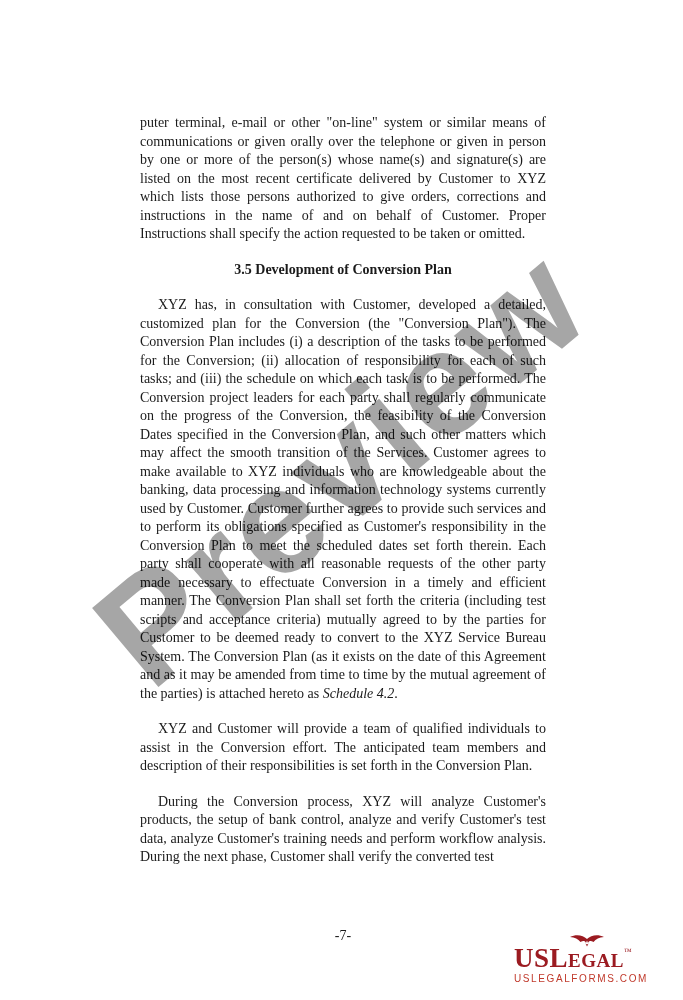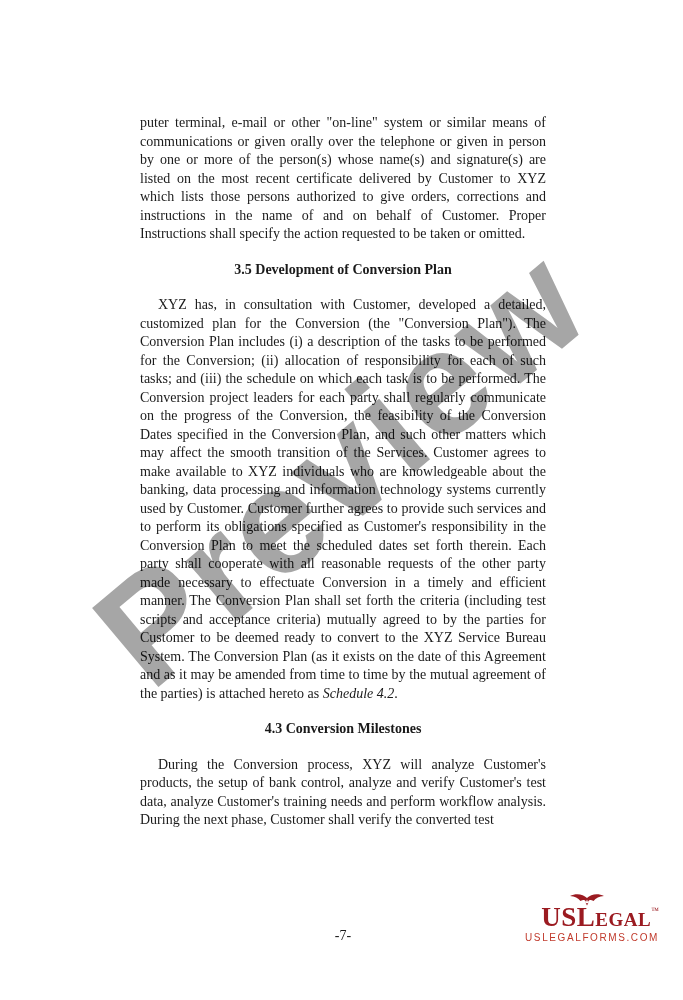--- a/index.html
+++ b/index.html
@@ -69,23 +69,23 @@
     left: 123px;
     top: 928px;
     width: 440px;
     text-align: center;
     font-size: 14px;
     z-index: 2;
   }
   .logo {
     position: absolute;
     right: 24px;
-    top: 893px;
+    top: 934px;
     width: 145px;
-    text-align: right;
+    text-align: left;
     z-index: 2;
   }
   .logo .eagle {
     display: block;
     margin: 0 auto -2px auto;
   }
   .logo .brand-line {
     white-space: nowrap;
   }
   .logo .brand {
@@ -121,22 +121,22 @@
   <div class="content">
 
     <p>puter terminal, e-mail or other "on-line" system or similar means of communications or given orally over the telephone or given in person by one or more of the person(s) whose name(s) and signature(s) are listed on the most recent certificate delivered by Customer to XYZ which lists those persons authorized to give orders, corrections and instructions in the name of and on behalf of Customer. Proper Instructions shall specify the action requested to be taken or omitted.</p>
 
 
     <h3>3.5 Development of Conversion Plan</h3>
 
     <p class="indent"><span>XYZ has, in consultation with Customer, developed a detailed, customized plan for the Conversion (the "Conversion Plan"). The Conversion Plan includes (i) a description of the tasks to be performed for the Conversion; (ii) allocation of responsibility for each of such tasks; and (iii) the schedule on which each task is to be performed. The Conversion project leaders for each party shall regularly communicate on the progress of the Conversion, the feasibility of the Conversion Dates specified in the Conversion Plan, and such other matters which may affect the smooth transition of the Services. Customer agrees to make available to XYZ individuals who are knowledgeable about the banking, data processing and information technology systems currently used by Customer. Customer further agrees to provide such services and to perform its obligations specified as Customer's responsibility in the Conversion Plan to meet the scheduled dates set forth therein. Each party shall cooperate with all reasonable requests of the other party made necessary to effectuate Conversion in a timely and efficient manner. The Conversion Plan shall set forth the criteria (including test scripts and acceptance criteria) mutually agreed to by the parties for Customer to be deemed ready to convert to the XYZ Service Bureau System. The Conversion Plan (as it exists on the date of this Agreement and as it may be amended from time to time by the mutual agreement of the parties) is attached hereto as </span><span class="schedule-ref">Schedule 4.2</span><span>.</span></p>
 
 
+    <p class="indent">XYZ and Customer will provide a team of qualified individuals to assist in the Conversion effort. The anticipated team members and description of their responsibilities is set forth in the Conversion Plan.</p>
 
-    <h3>4.3 Conversion Milestones</h3>
 
     <p class="indent">During the Conversion process, XYZ will analyze Customer's products, the setup of bank control, analyze and verify Customer's test data, analyze Customer's training needs and perform workflow analysis. During the next phase, Customer shall verify the converted test</p>
 
   </div>
 
   <div class="page-number">-7-</div>
 
   <div class="logo">
     <svg class="eagle" width="34" height="13" viewBox="0 0 68 26" aria-hidden="true">
       <path d="M34 10 C 26 2, 12 0, 0 6 C 10 7, 16 10, 21 16 C 26 13, 30 13, 32 18 L 34 13 L 36 18 C 38 13, 42 13, 47 16 C 52 10, 58 7, 68 6 C 56 0, 42 2, 34 10 Z M 31 19 L 34 25 L 37 19 L 34 21 Z" fill="#9b1b21"></path>

